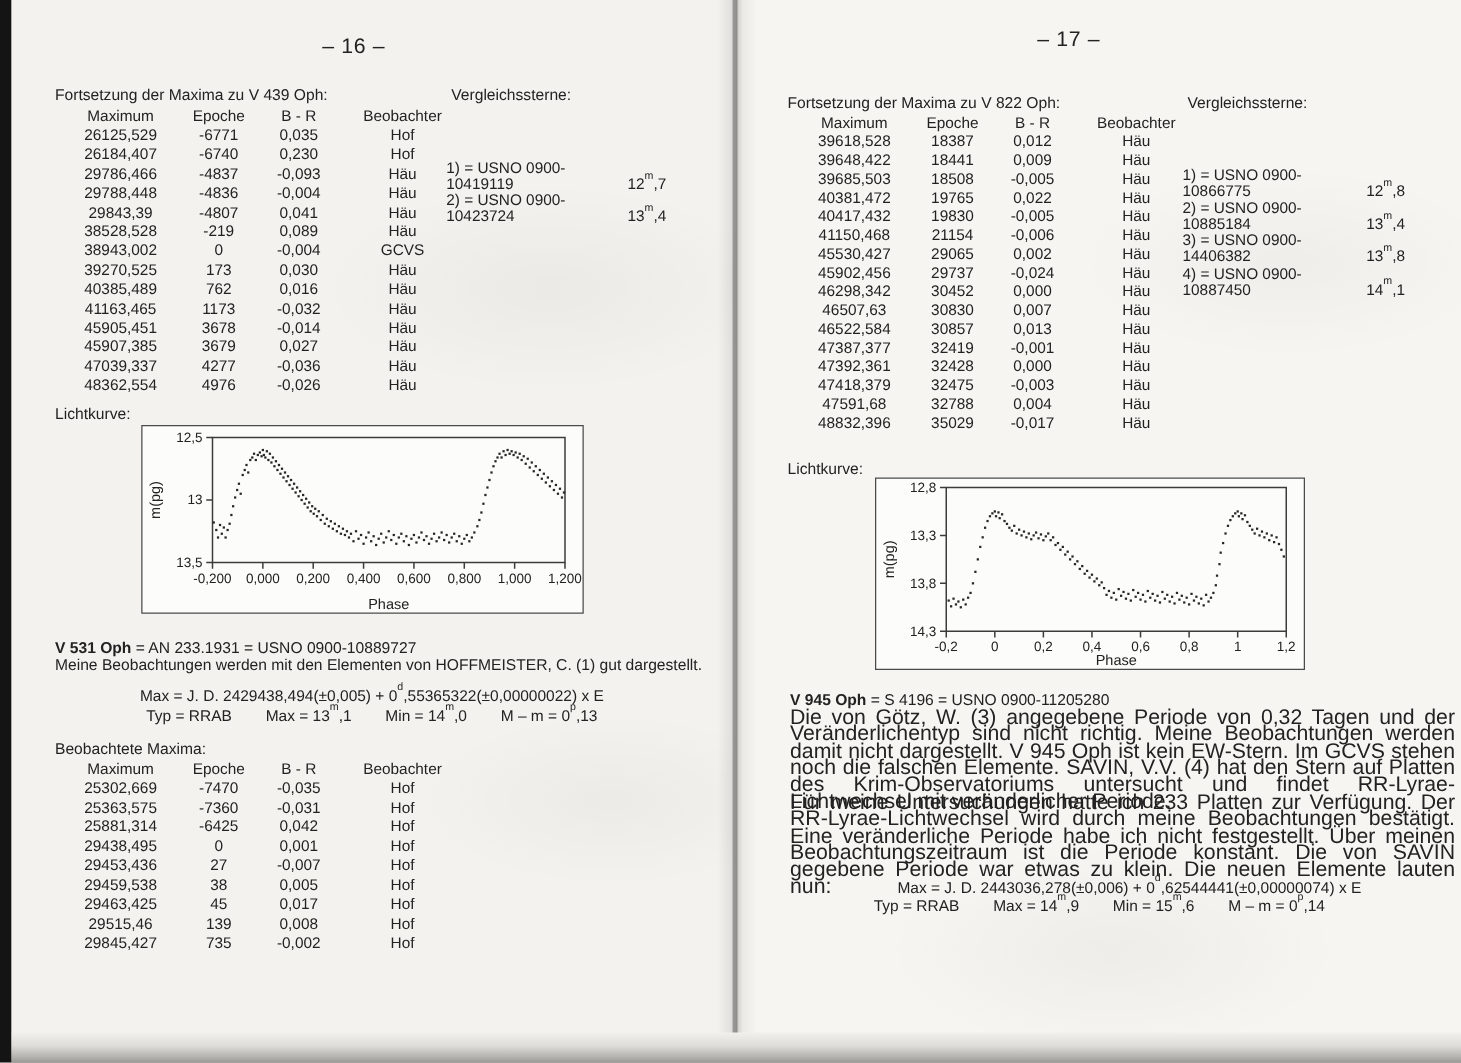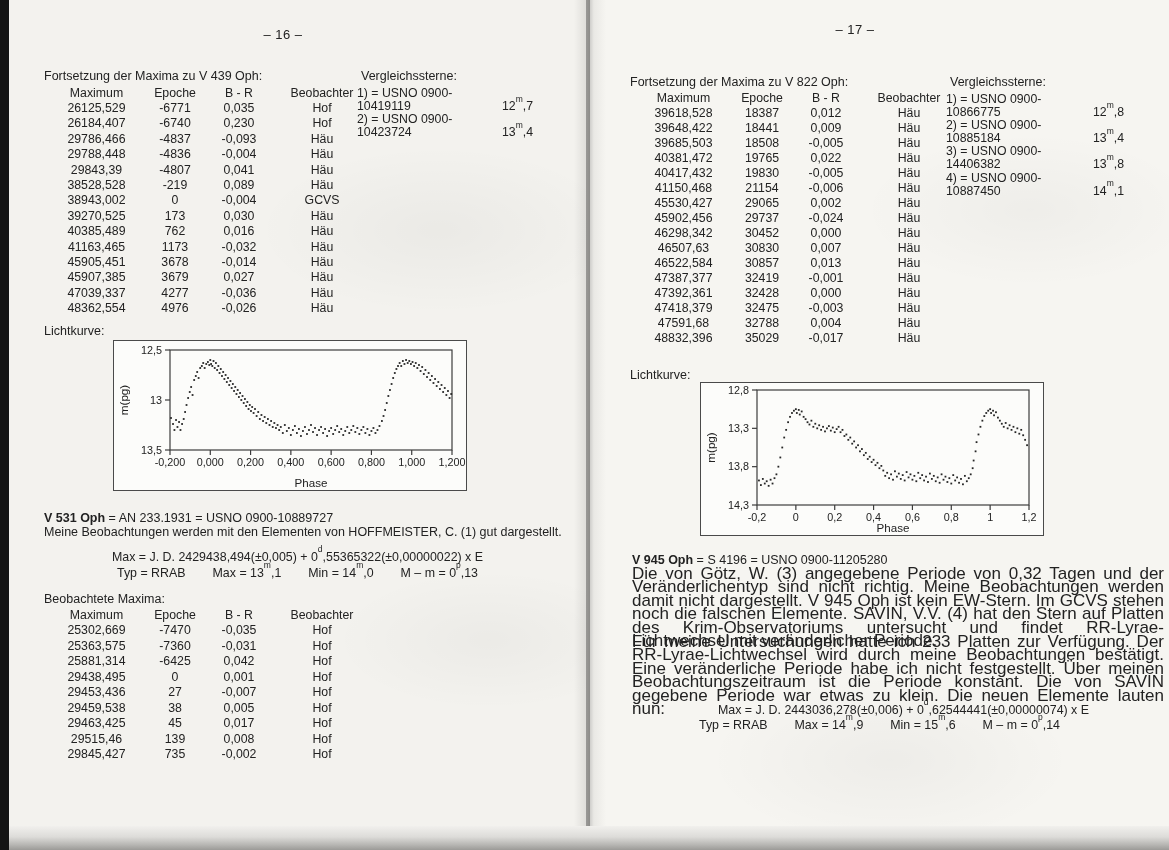--- a/index.html
+++ b/index.html
@@ -24,30 +24,30 @@
       radial-gradient(ellipse 260px 120px at 300px 760px, rgba(0,0,0,0.035), rgba(0,0,0,0) 70%);
   }
   .edge-left{position:absolute;left:0;top:0;width:9px;height:850px;background:#141414;}
   .gutter{position:absolute;left:574px;top:0;width:32px;height:830px;
     background:linear-gradient(to right, rgba(0,0,0,0) 0%, rgba(0,0,0,0.09) 40%, rgba(0,0,0,0.16) 50%, rgba(0,0,0,0.05) 62%, rgba(0,0,0,0) 100%);}
   .bottom-strip{position:absolute;left:0;top:826px;width:1169px;height:24px;
     background:linear-gradient(#f1f0ed 0%, #dddcd9 45%, #b5b4b1 80%, #9b9a97 100%);}
 
   .lbl{position:absolute;font-size:12.5px;white-space:nowrap;line-height:14px;}
   .b{font-weight:bold;}
-  .pagenum{position:absolute;font-size:13px;white-space:nowrap;letter-spacing:0.5px;}
+  .pagenum{position:absolute;font-size:17px;white-space:nowrap;letter-spacing:0.5px;}
 
   .datatable{position:absolute;font-size:12.3px;}
   .trow{display:flex;height:15.4px;align-items:center;}
   .t17 .trow{height:15.05px;}
   .t16b .trow{height:15.5px;}
   .tcell{text-align:center;white-space:nowrap;}
   .c0{width:95px;}.c1{width:62px;}.c2{width:66px;}.c3{width:100px;}
 
-  .vsblock{position:absolute;font-size:12.3px;}
+  .vsblock{position:absolute;font-size:12.3px;margin-top:41px;}
   .vsl1,.vsl2{height:13.1px;line-height:13.1px;white-space:nowrap;}
   .vsl2{display:flex;justify-content:space-between;}
   sup{font-size:8.5px;line-height:0;position:relative;top:-3.5px;}
 
   .chartbox{position:absolute;background:#fcfcfa;border:1.5px solid #4a4a4a;}
   svg text{font-family:"Liberation Sans",sans-serif;fill:#222;}
 
   .formula{position:absolute;left:0;width:100%;text-align:center;font-size:12.4px;white-space:nowrap;}
   .typline{position:absolute;left:0;width:100%;display:flex;justify-content:center;gap:27px;font-size:12.4px;white-space:nowrap;}
   .para{position:absolute;font-size:17px;line-height:13.45px;text-align:justify;}

